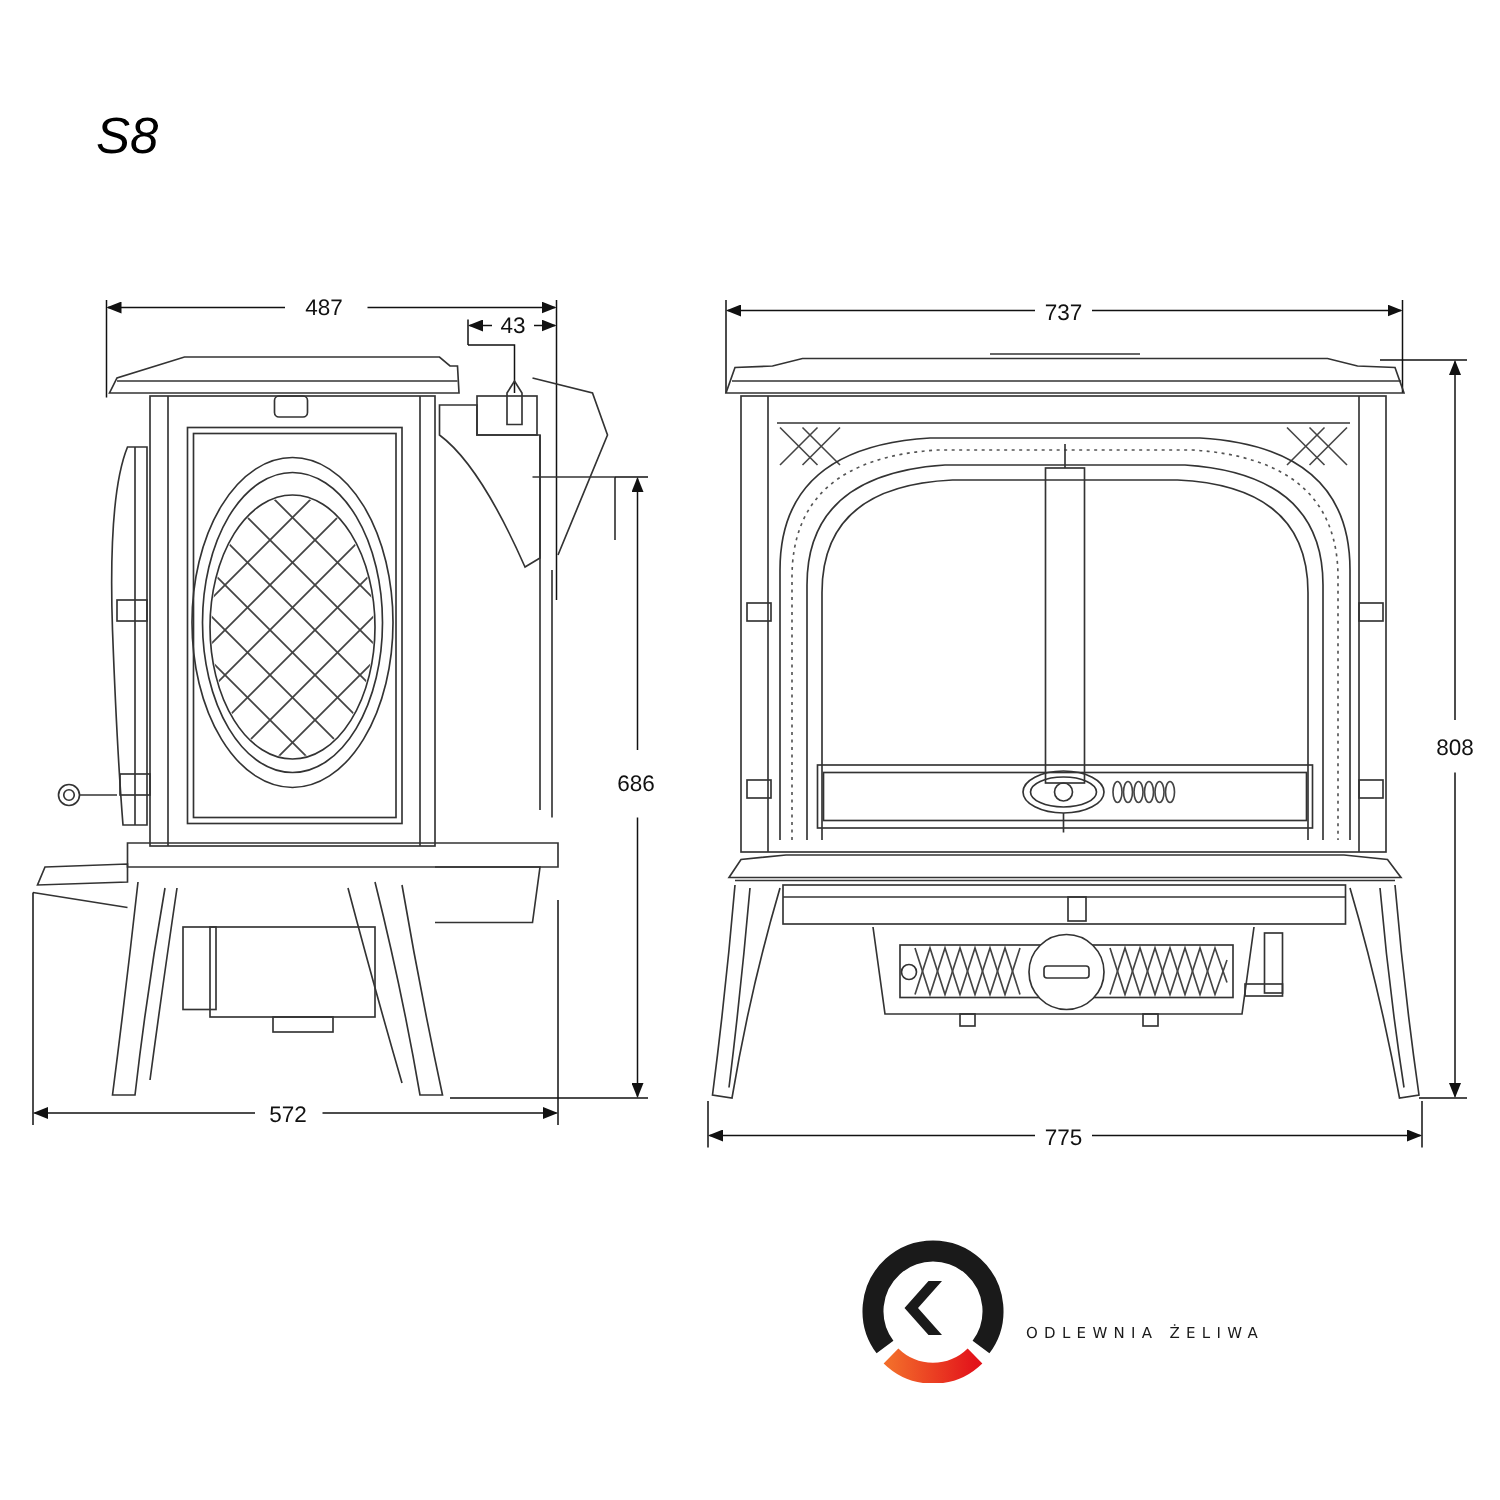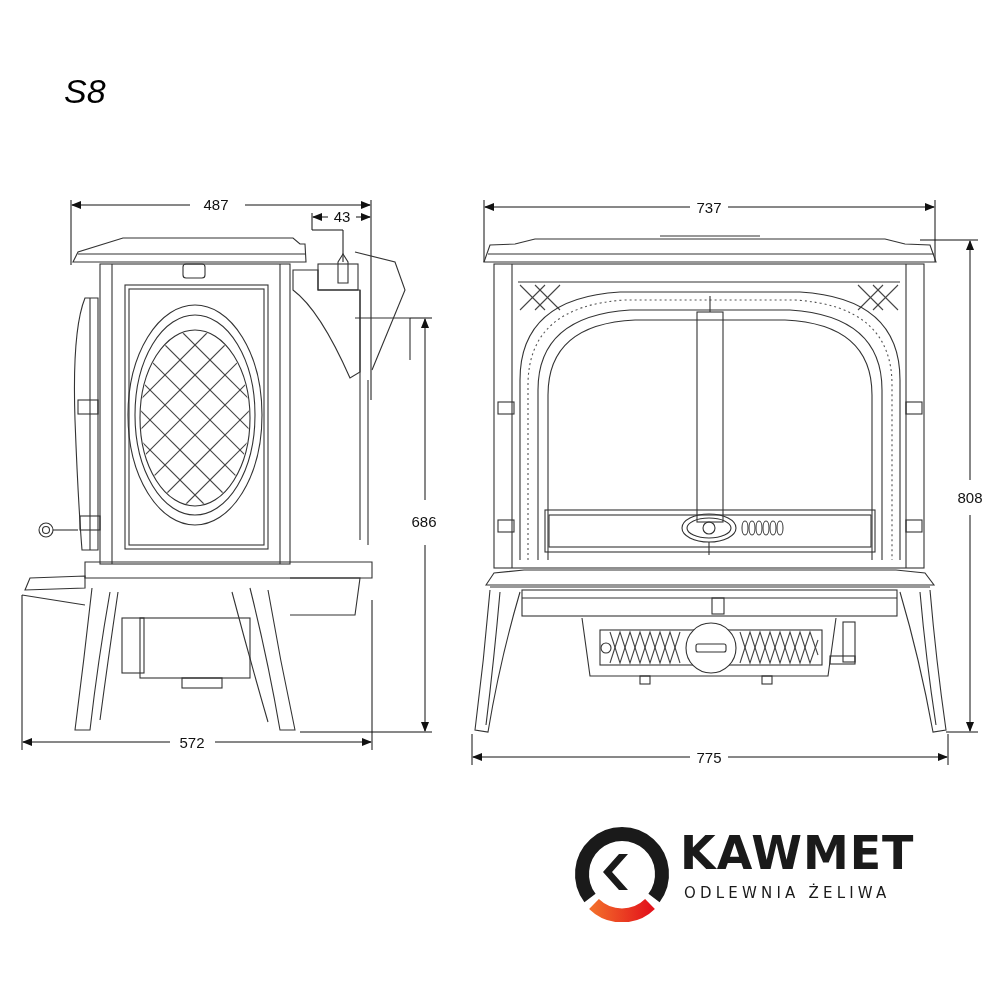--- a/index.html
+++ b/index.html
@@ -2,21 +2,21 @@
 <html><head>
 <meta charset="utf-8">
 <style>
   html, body { margin: 0; padding: 0; background: #ffffff; }
   body { width: 1000px; height: 1000px; position: relative; overflow: hidden; font-family: "Liberation Sans", sans-serif; }
   .title { position: absolute; left: 64px; top: 72px; font-size: 34px; color: #000; font-family: "Liberation Sans", sans-serif; font-style: italic; }
   svg.drawing { position: absolute; left: 0; top: 0; }
   .dim { font-family: "Liberation Sans", sans-serif; font-size: 15px; fill: #111; }
   .logo { position: absolute; left: 568px; top: 820px; width: 380px; height: 100px; }
   .logo-word { position: absolute; left: 112px; top: 6px; font-family: "DejaVu Sans", sans-serif; font-weight: bold; font-size: 46px; letter-spacing: 1px; color: #1a1a1a; }
-  .logo-sub { position: absolute; left: 116px; top: 64px; font-family: "DejaVu Sans", sans-serif; font-size: 15px; letter-spacing: 4.2px; color: #1a1a1a; }
+  .logo-sub { position: absolute; left: 116px; top: 64px; font-family: "DejaVu Sans", sans-serif; font-size: 10px; letter-spacing: 4.2px; color: #1a1a1a; }
   .logo-mark { position: absolute; left: 4px; top: 6px; }
 </style>
 </head>
 <body>
 
 <div class="title">S8</div>
 
 <svg class="drawing" width="1000" height="1000" viewBox="0 0 1000 1000">
   <defs>
     <marker id="arr" markerWidth="10" markerHeight="8" refX="9" refY="4" orient="auto" markerUnits="userSpaceOnUse">
@@ -245,15 +245,14 @@
         <stop offset="1" stop-color="#e3141b"></stop>
       </linearGradient>
     </defs>
 
     <path d="M18,72 A40,40 0 1 1 82,72" fill="none" stroke="#1a1a1a" stroke-width="14"></path>
 
     <path d="M22,78 A40,40 0 0 0 78,78" fill="none" stroke="url(#lg)" stroke-width="14"></path>
 
     <path d="M56,28 L40,46 L56,64 L47,64 L31,46 L47,28 Z" fill="#1a1a1a"></path>
   </svg>
-  <div class="logo-word">KAWMET</div>
   <div class="logo-sub">ODLEWNIA ŻELIWA</div>
 </div>
 
 </body></html>

